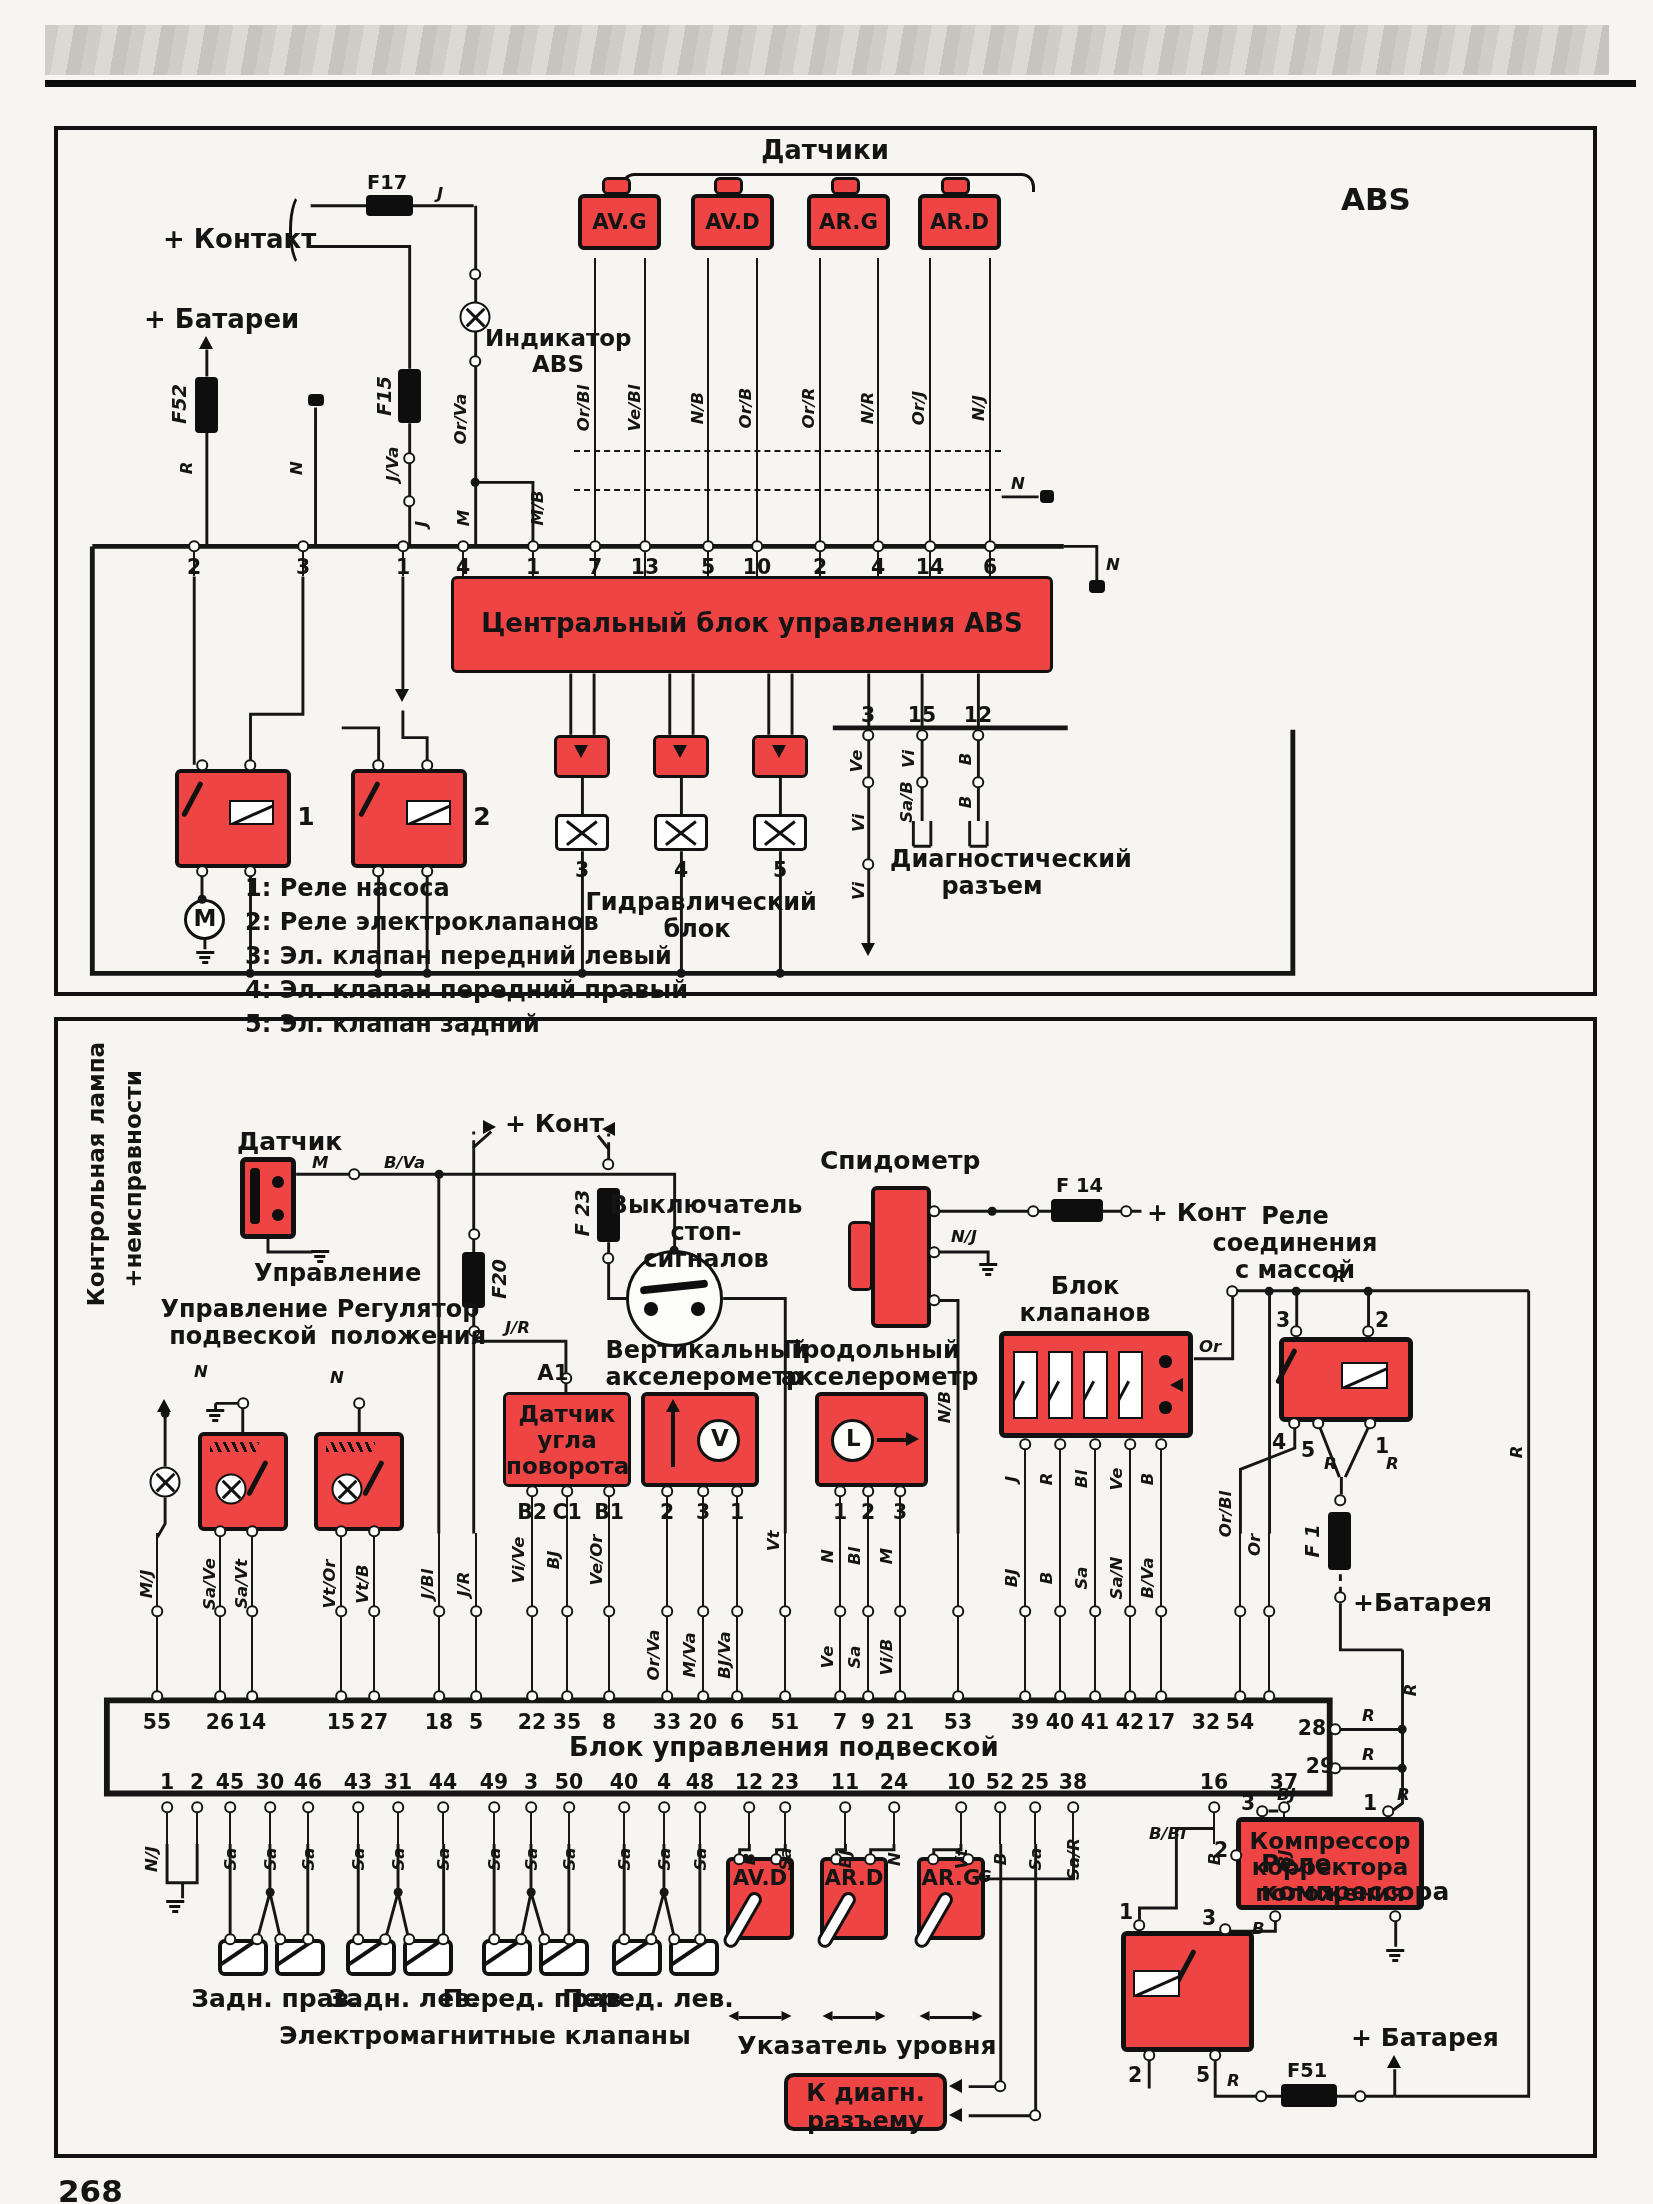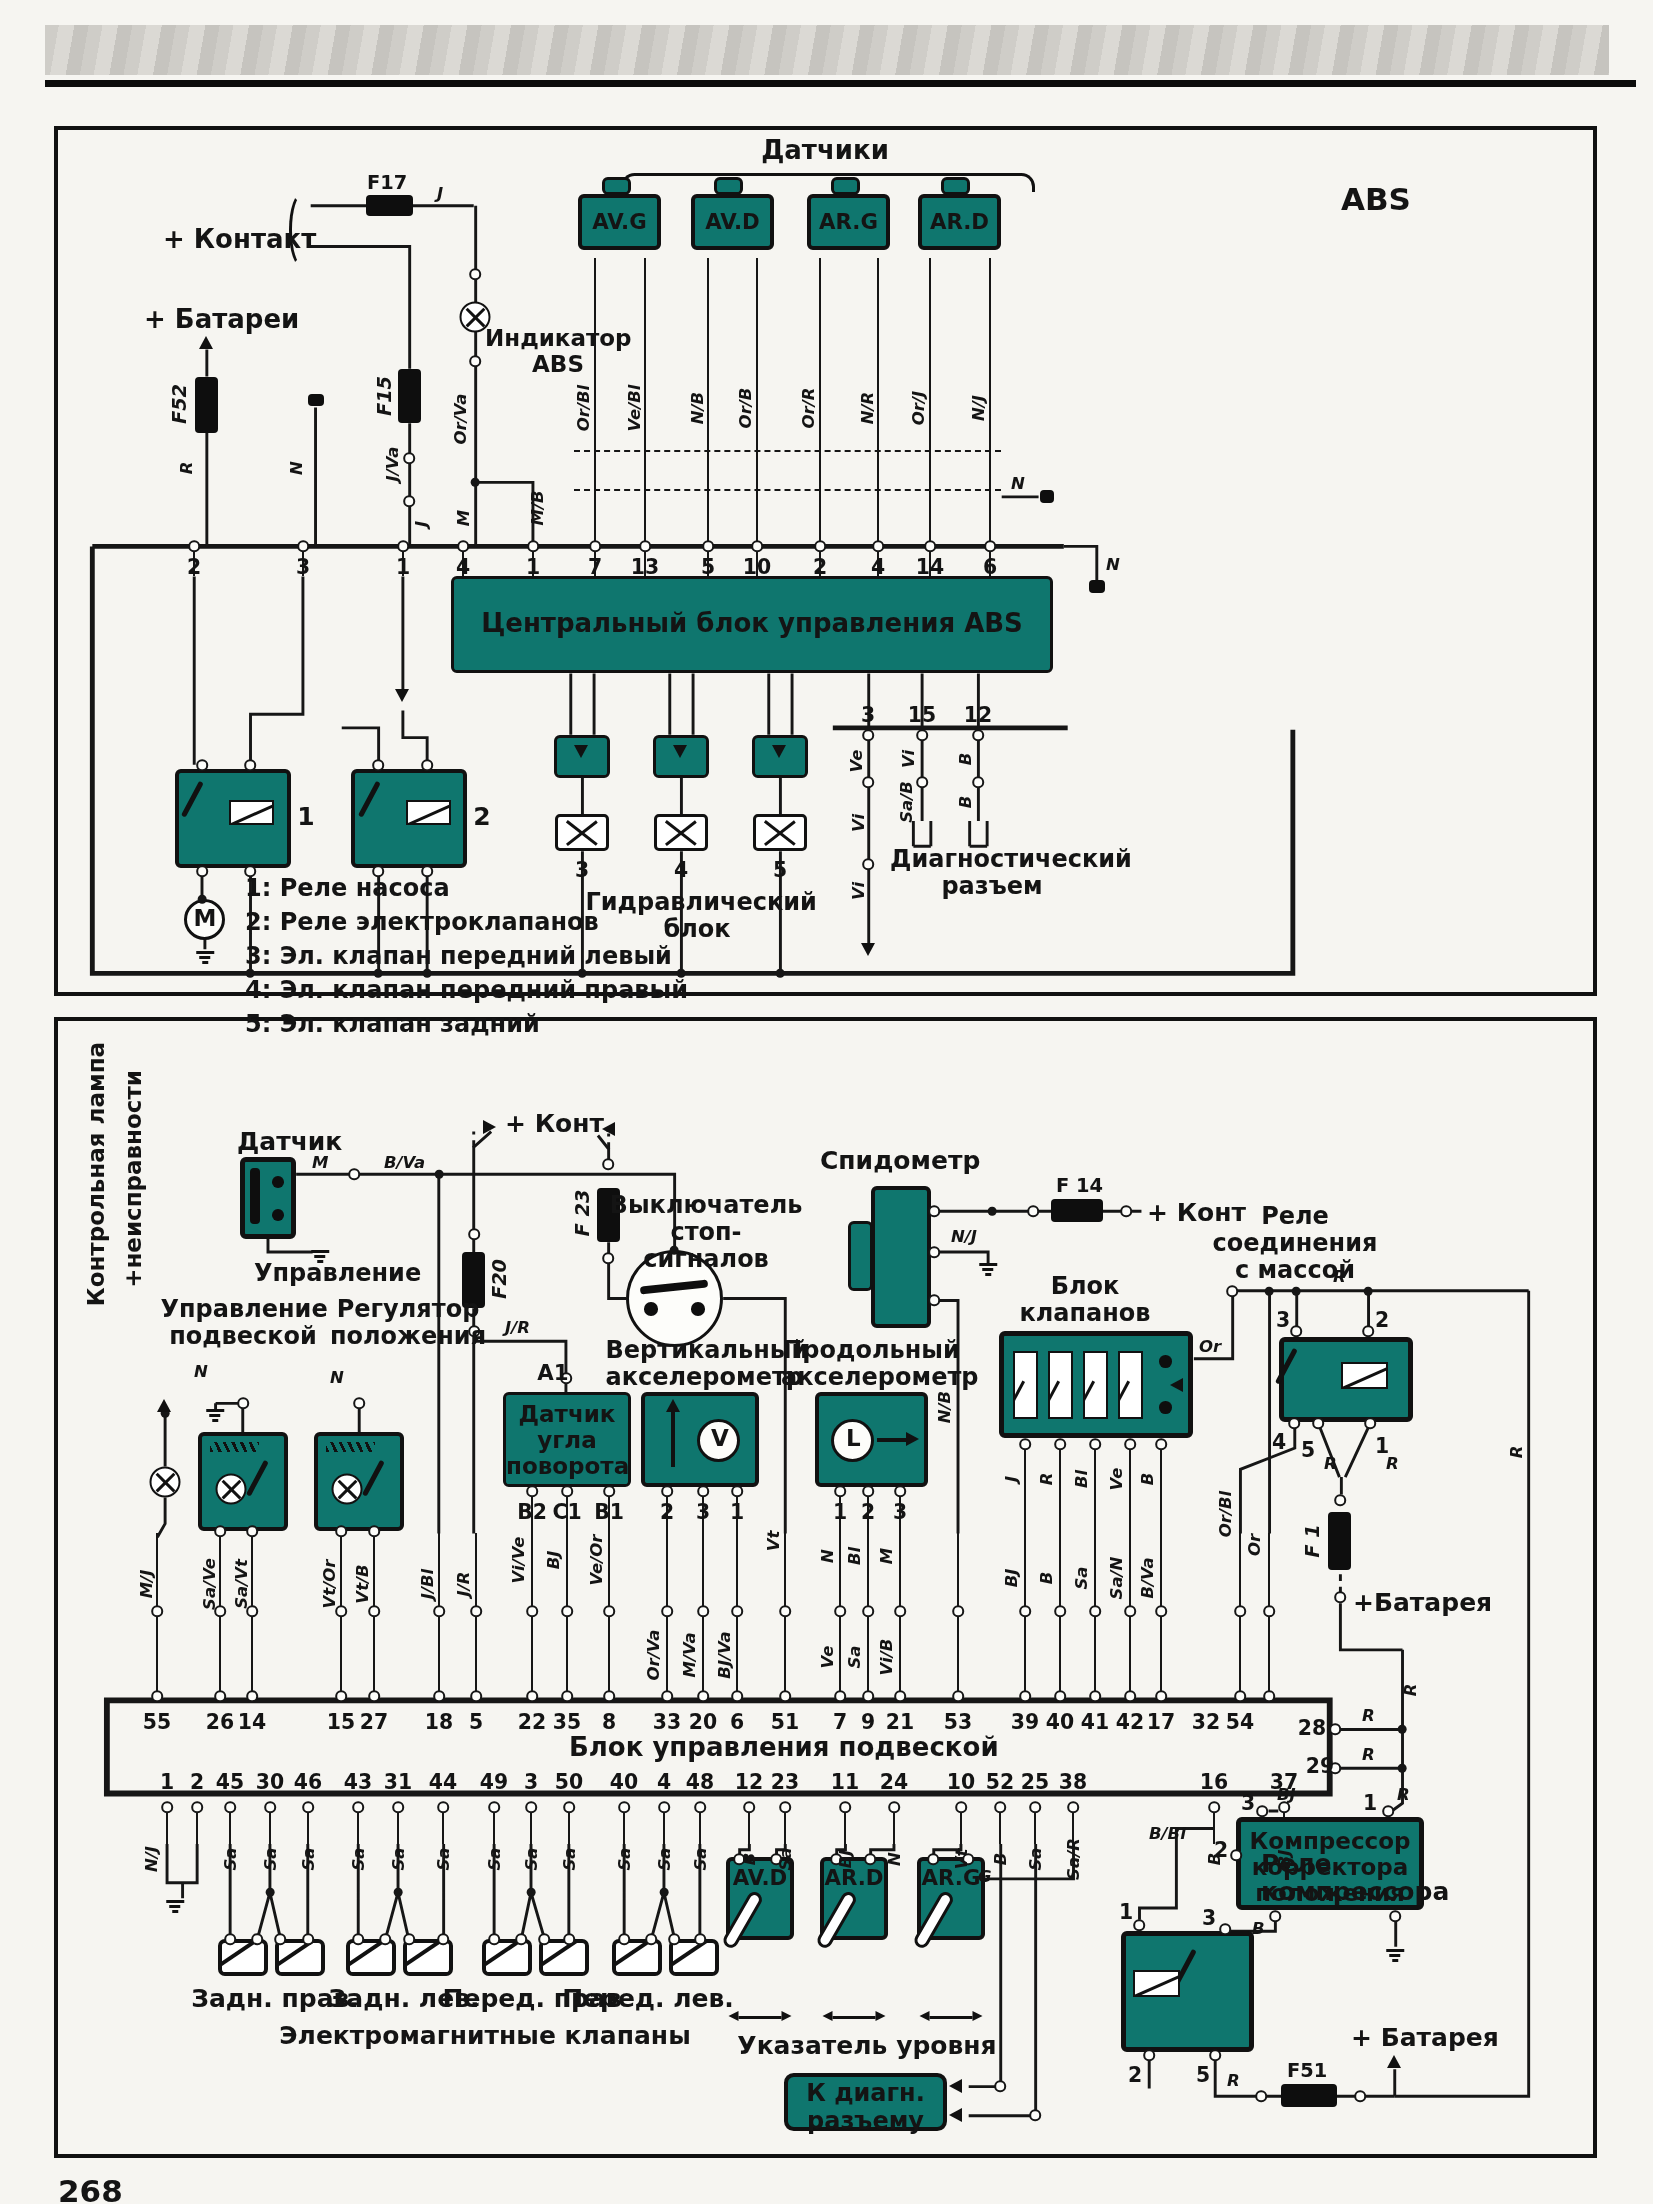--- a/index.html
+++ b/index.html
@@ -12,21 +12,21 @@
   .t{position:absolute;z-index:4;color:#141414;line-height:1.12;}
   .b{font-weight:700;}
   .ctr{text-align:center;transform:translateX(-50%);}
   .pinlab{position:absolute;z-index:4;transform:translateX(-50%);font:700 20.4px "DejaVu Sans",sans-serif;white-space:nowrap;}
   .wtag{position:absolute;z-index:4;font:italic 700 16.5px "DejaVu Sans",sans-serif;transform:translate(-50%,-50%) rotate(-90deg);white-space:nowrap;}
   .htag{position:absolute;z-index:4;font:italic 700 16.5px "DejaVu Sans",sans-serif;white-space:nowrap;}
   .vline{position:absolute;width:2.9px;margin-left:-1.5px;background:#161616;z-index:1;}
   .conn{position:absolute;width:11.6px;height:11.6px;border:2.9px solid #161616;border-radius:50%;
         background:#fdfdfa;transform:translate(-50%,-50%);box-sizing:border-box;z-index:3;}
   .dot{position:absolute;width:8.7px;height:8.7px;border-radius:50%;background:#161616;transform:translate(-50%,-50%);z-index:3;}
-  .box{position:absolute;border:3.9px solid #111;border-radius:5.8px;background:#0f766e;z-index:2;box-sizing:border-box;}
+  .box{position:absolute;border:3.9px solid #111;border-radius:5.8px;background:#ef4444;z-index:2;box-sizing:border-box;}
   .blk{position:absolute;background:#0e0e0e;border-radius:3.9px;z-index:3;}
   .gnd{position:absolute;z-index:3;width:17.5px;height:2.9px;background:#111;transform:translateX(-50%);}
   .gnd::before{content:"";position:absolute;top:4.9px;left:2.9px;width:11.6px;height:2.9px;background:#111;}
   .gnd::after{content:"";position:absolute;top:9.7px;left:5.8px;width:5.8px;height:2.9px;background:#111;}
   .lampx{position:absolute;width:31px;height:31px;border:2.9px solid #111;border-radius:50%;background:#fff;
          transform:translate(-50%,-50%);box-sizing:border-box;z-index:3;}
   .lampx::before,.lampx::after{content:"";position:absolute;left:50%;top:50%;width:25px;height:2.9px;background:#111;}
   .lampx::before{transform:translate(-50%,-50%) rotate(45deg);}
   .lampx::after{transform:translate(-50%,-50%) rotate(-45deg);}
   .tri{position:absolute;width:0;height:0;z-index:4;}

